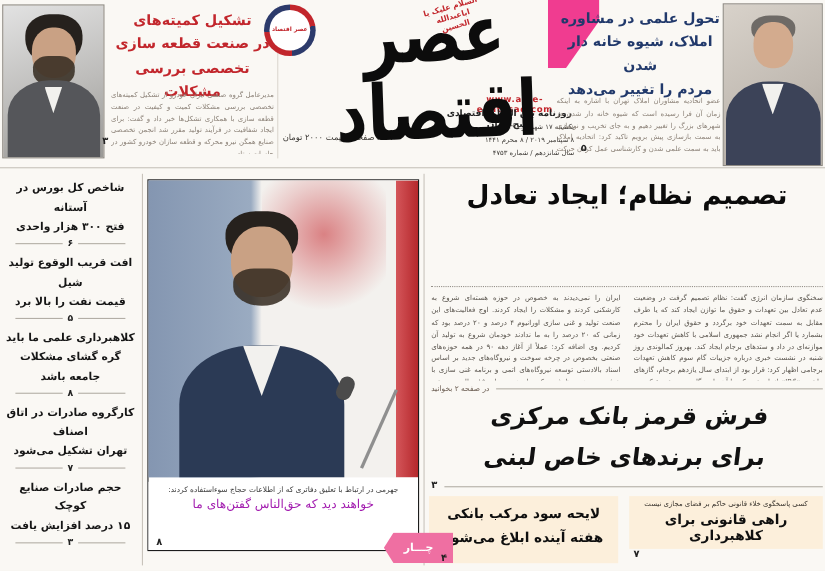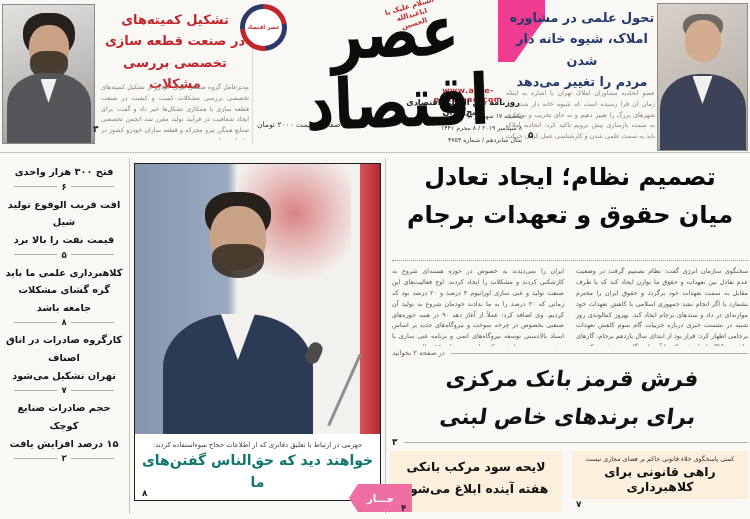--- a/index.html
+++ b/index.html
@@ -63,21 +63,21 @@
   .frame{left:134px;top:163px;width:247px;height:338px;border:1px solid #1c1c1c;background:#fff;box-sizing:border-box;}
   .art{position:absolute;left:0;top:0;right:0;height:270px;overflow:hidden;
     background:linear-gradient(to left,#f3f1ee 0%,#f3f1ee 58%,#9aabc1 62%,#8496b1 100%);}
   .art .flag-red{position:absolute;right:0;top:0;width:8%;height:100%;background:linear-gradient(to left,#b5282c,#d4565a);}
   .art .flag-emblem{position:absolute;right:12%;top:-12%;width:46%;height:60%;
     background:radial-gradient(circle,rgba(197,38,44,.55) 0%,rgba(197,38,44,.18) 45%,transparent 70%);}
   .art .mic{position:absolute;right:14%;bottom:2%;width:3px;height:78px;background:#8f8f8f;transform:rotate(24deg);}
   .art .mic-head{position:absolute;right:24%;bottom:26%;width:14px;height:22px;background:#4b4b4b;border-radius:7px;transform:rotate(24deg);}
   .caption{position:absolute;left:0;right:0;bottom:0;height:62px;background:#fff;text-align:center;}
   .cap-kicker{font-size:6.8px;color:#3c3c3c;margin-top:3px;}
-  .cap-head{font-size:14px;font-weight:bold;color:#0f766e;line-height:1.55;margin-top:1px;}
+  .cap-head{font-size:11px;font-weight:normal;color:#a21caf;line-height:1.55;margin-top:1px;}
   .cap-num{position:absolute;left:7px;bottom:2px;}
 
   
   .lead-headline{left:392px;top:158px;width:356px;text-align:center;font-size:24px;font-weight:bold;color:#0b0b0b;line-height:1.6;}
   .dot-rule{left:392px;top:260px;width:356px;height:0;border-top:1px dotted #949089;}
   .lead-body{left:392px;top:266px;width:356px;height:80px;display:flex;gap:12px;overflow:hidden;}
   .lead-body>div{flex:1;font-size:6.4px;line-height:1.7;color:#59544d;text-align:justify;}
   .cont-row{left:392px;top:349px;width:356px;display:flex;align-items:center;gap:6px;direction:ltr;}
   .cont-row .txt{font-size:6.8px;color:#6b5d52;white-space:nowrap;}
   .cont-row .ln{flex:1;height:1px;background:#b3aea6;}
@@ -148,20 +148,21 @@
     <span style="display:block">املاک، شیوه خانه دار شدن</span>
     <span style="display:block">مردم را تغییر می‌دهد</span>
   </div>
   <div class="abs smallbody tr-body">عضو اتحادیه مشاوران املاک تهران با اشاره به اینکه زمان آن فرا رسیده است که شیوه خانه دار شدن در شهرهای بزرگ را تغییر دهیم و به جای تخریب و نوسازی به سمت بازسازی پیش برویم تاکید کرد: اتحادیه املاک باید به سمت علمی شدن و کارشناسی عمل کردن حرکت کند. رضا حاجی علی بیگی، کارشناس مسکن...</div>
   <div class="abs pagenum tr-num">۵</div>
 
   <div class="abs rule-top"></div>
 
   <div class="abs sidebar">
     <div class="sb-item">
+      <span style="display:block">شاخص کل بورس در آستانه</span>
       <span style="display:block">فتح ۳۰۰ هزار واحدی</span>
     </div>
     <div class="sb-div">
         <div class="ln"></div>
         <span class="n">۶</span>
         <div class="ln"></div>
       </div>
 
     <div class="sb-item">
       <span style="display:block">افت قریب الوقوع تولید شیل</span>
@@ -229,21 +230,20 @@
       <div class="cap-kicker">جهرمی در ارتباط با تعلیق دفاتری که از اطلاعات حجاج سوءاستفاده کردند:</div>
       <div class="cap-head">
         <span style="display:block">خواهند دید که حق‌الناس گفتن‌های ما</span>
       </div>
       <div class="cap-num pagenum">۸</div>
     </div>
   </div>
 
   <div class="abs lead-headline">
     <span style="display:block">تصمیم نظام؛ ایجاد تعادل</span>
-    <span style="display:block">میان حقوق و تعهدات برجام</span>
   </div>
   <div class="abs dot-rule"></div>
   <div class="abs lead-body">
     <div>سخنگوی سازمان انرژی گفت: نظام تصمیم گرفت در وضعیت عدم تعادل بین تعهدات و حقوق ما توازن ایجاد کند که یا طرف مقابل به سمت تعهدات خود برگردد و حقوق ایران را محترم بشمارد یا اگر انجام نشد جمهوری اسلامی با کاهش تعهدات خود موازنه‌ای در داد و ستدهای برجام ایجاد کند. بهروز کمالوندی روز شنبه در نشست خبری درباره جزییات گام سوم کاهش تعهدات برجامی اظهار کرد: قرار بود از ابتدای سال یازدهم برجام، گازهای ماشین «IR6» انجام شود که ما آن را در گام سوم شروع کردیم. سخنگوی سازمان انرژی افزود: دشمنان انقلاب که پیشرفت‌های</div>
     <div>ایران را نمی‌دیدند به خصوص در حوزه هسته‌ای شروع به کارشکنی کردند و مشکلات را ایجاد کردند. اوج فعالیت‌های این صنعت تولید و غنی سازی اورانیوم ۴ درصد و ۲۰ درصد بود که زمانی که ۲۰ درصد را به ما ندادند خودمان شروع به تولید آن کردیم. وی اضافه کرد: عملاً از آغاز دهه ۹۰ در همه حوزه‌های صنعتی بخصوص در چرخه سوخت و نیروگاه‌های جدید بر اساس اسناد بالادستی توسعه نیروگاه‌های اتمی و برنامه غنی سازی با هدف رسیدن به ظرفیت یک میلیون سو طی ۱۵ سال در دستور کار قرار گرفت. البته برنامه‌ای بیش از برجام بود که در دستور کار سازمان انرژی قرار داشت...</div>
   </div>
   <div class="abs cont-row">
     <span class="txt">در صفحه ۲ بخوانید</span>
     <div class="ln"></div>
   </div>

